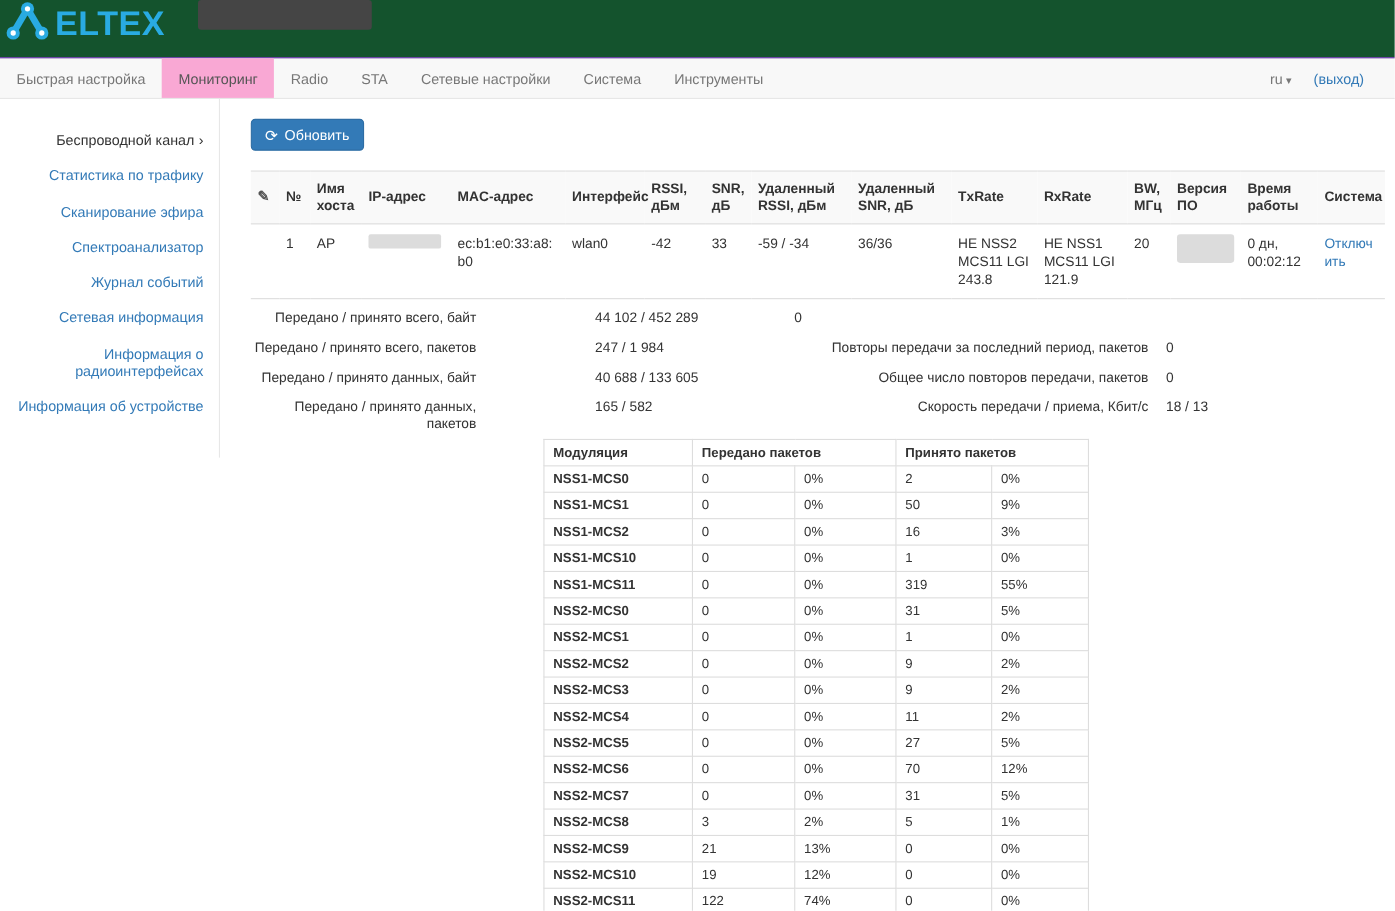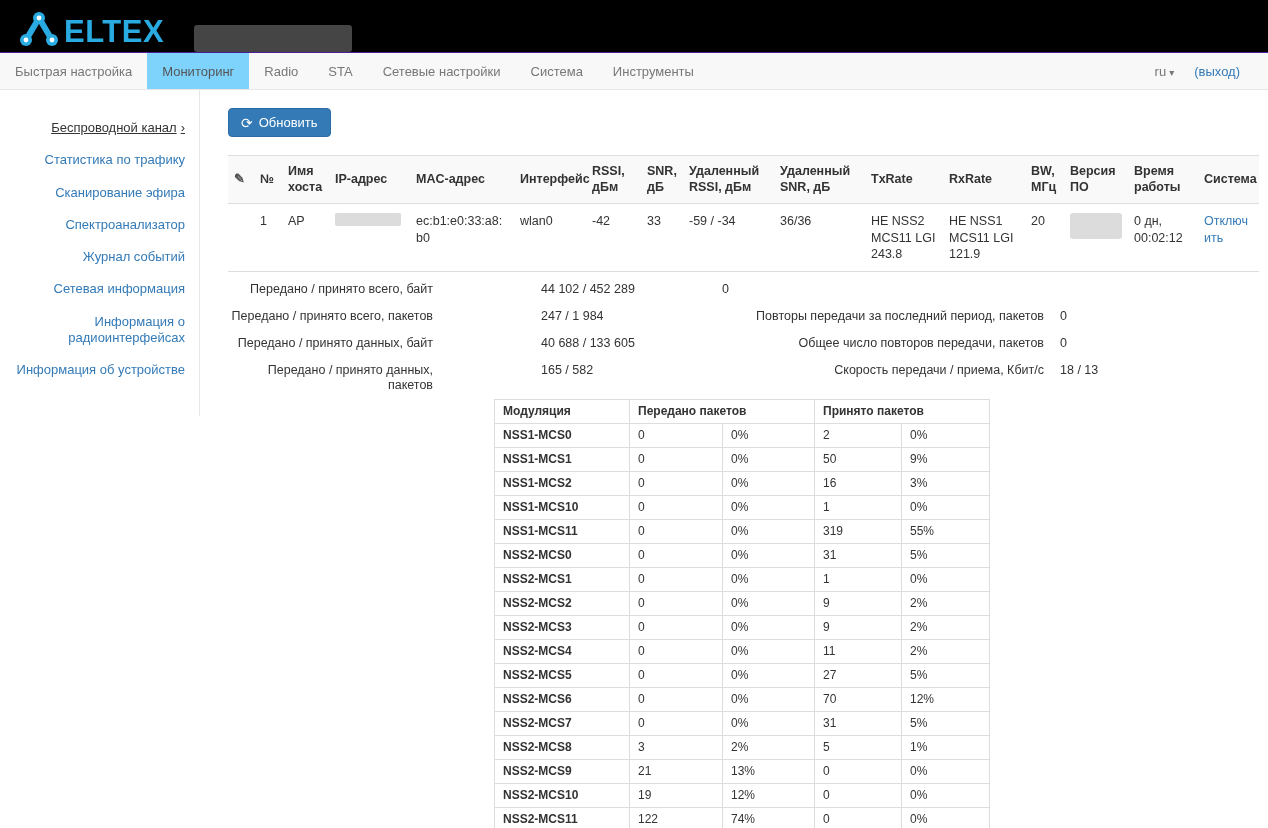--- a/index.html
+++ b/index.html
@@ -1,39 +1,39 @@
 <!DOCTYPE html>
 <html><head>
 <meta charset="utf-8">
 <style>
   * { box-sizing: border-box; margin: 0; padding: 0; }
   html,body { width: 1268px; height: 828px; overflow: hidden; background: #fff;
     font-family: "Liberation Sans", sans-serif; color: #333; }
 
   
-  .header { height: 52px; display: flex; align-items: flex-end; padding-left: 18px; background: #000000; }
+  .header { height: 52px; display: flex; align-items: flex-start; padding-left: 4px; background: #14532d; }
   .logo { display: flex; align-items: center; }
   .logo-text { font-size: 31px; font-weight: bold; color: #29abe2; letter-spacing: .5px; line-height: 1; margin-left: 4px; }
   .redacted-title { width: 158px; height: 27px; background: #454545; border-radius: 3px; margin-left: 30px; }
 
   
   .navbar { height: 38px; background: #f8f8f8; border-top: 1px solid #4c1d95; border-bottom: 1px solid #e7e7e7;
     display: flex; align-items: stretch; font-size: 13px; }
   .nav-item { padding: 0 15px; line-height: 38px; color: #777; cursor: pointer; white-space: nowrap; }
-  .nav-item.active { background: #7dd3fc; color: #555; }
+  .nav-item.active { background: #f9a8d4; color: #555; }
   .nav-right { margin-left: auto; display: flex; align-items: center; padding-right: 28px; gap: 20px; }
   .lang { color: #777; cursor: pointer; }
   .caret { font-size: 10px; margin-left: 3px; color: #777; }
   .logout { color: #337ab7; cursor: pointer; text-decoration: none; }
 
   
   .content { display: flex; align-items: flex-start; }
   .sidebar { flex: 0 0 200px; width: 200px; padding: 22px 0 30px; border-right: 1px solid #e7e7e7; min-height: 310px; }
   .side-item { display: block; text-align: right; padding: 8px 14px; color: #337ab7; font-size: 13px; cursor: pointer; line-height: 1.25; }
-  .side-item.active { color: #333; text-decoration: underline; }
+  .side-item.active { color: #333; }
   .side-item .chev { margin-left: 4px; }
   .main { flex: 1; padding: 18px 8px 0 28px; }
 
   
   .btn-refresh { display: inline-flex; align-items: center; gap: 6px; background: #337ab7; border: 1px solid #2e6da4;
     color: #fff; font-size: 13px; padding: 6px 12px; border-radius: 4px; cursor: pointer;
     font-family: "Liberation Sans", sans-serif; }
   .btn-refresh .ricon { font-size: 14px; line-height: 1; }
 
   

